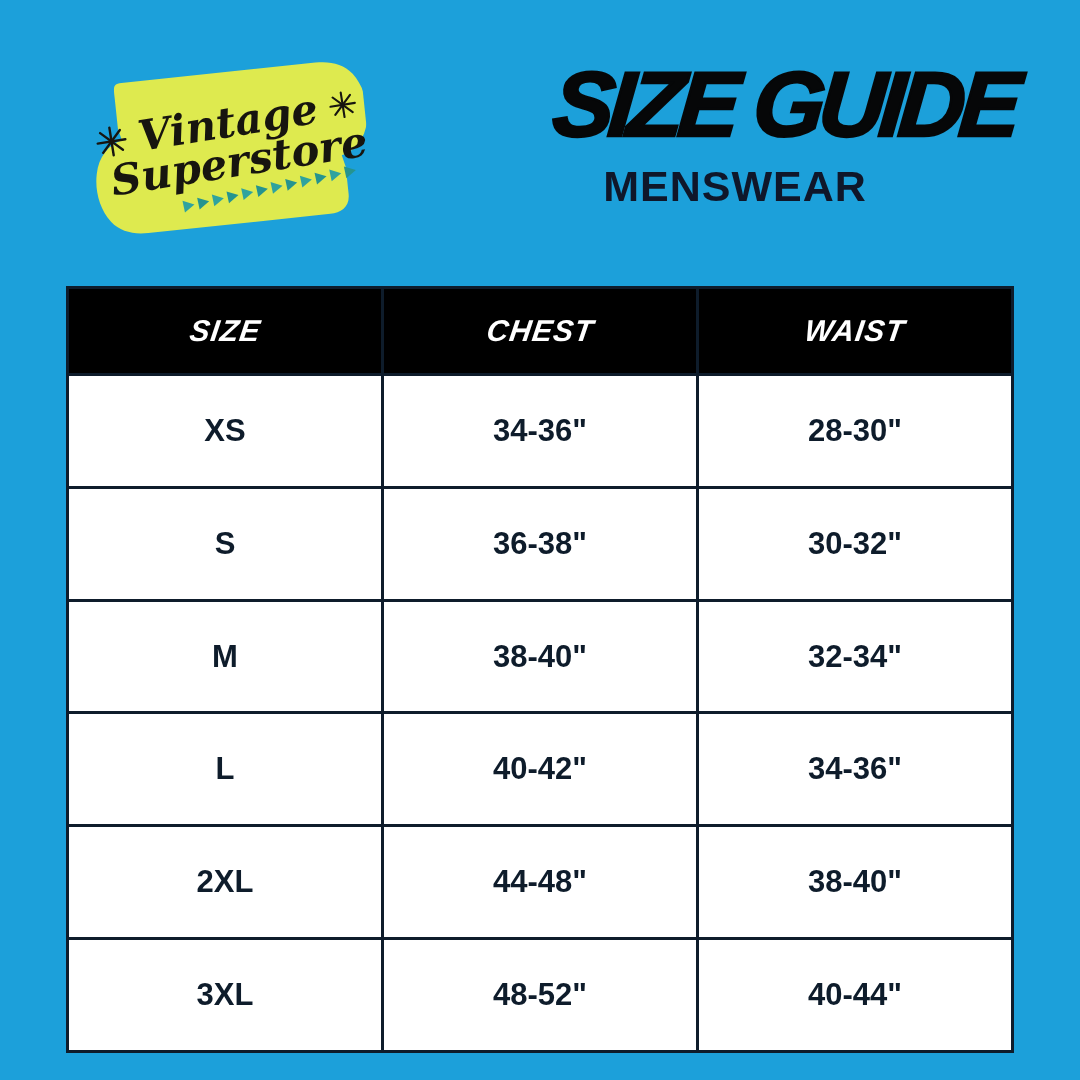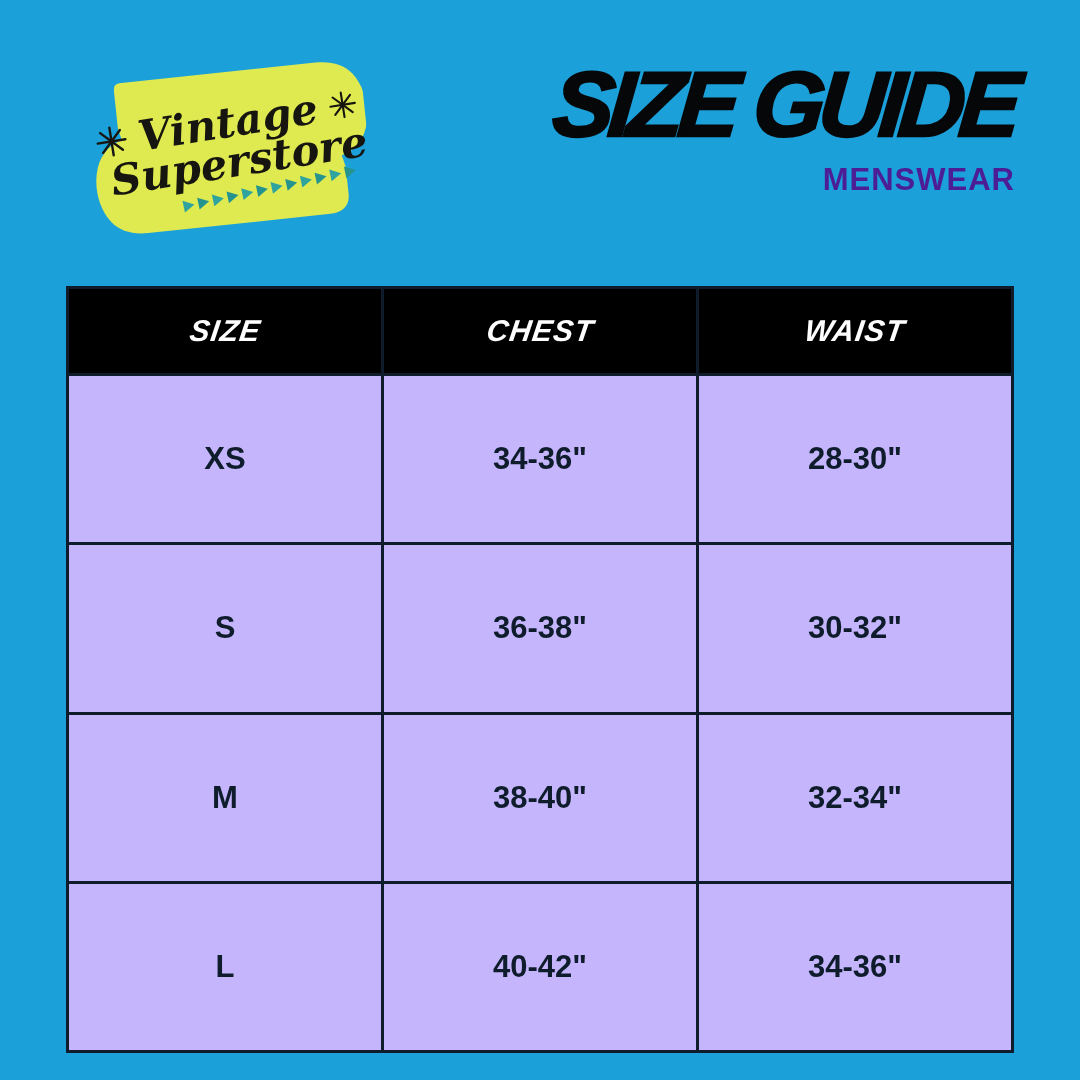--- a/index.html
+++ b/index.html
@@ -64,24 +64,25 @@
     font-size: 92px;
     letter-spacing: -6px;
     color: #060708;
     -webkit-text-stroke: 2.5px #060708;
     transform: skewX(-5deg);
     white-space: nowrap;
     line-height: 1.15;
   }
   .sub-title {
     margin-top: 4px;
-    font-size: 31px;
+    font-size: 43px;
     font-weight: bold;
     letter-spacing: 1px;
-    color: #4c1d95;
+    color: #0f172a;
+    text-align: center;
   }
 
   
   .table-wrap {
     position: absolute;
     left: 66px; top: 286px;
     width: 948px; height: 767px;
   }
   table {
     width: 100%; height: 100%;
@@ -94,21 +95,21 @@
     border: 3px solid #0E1C2B;
     color: #FFFFFF;
     font-size: 30px;
     font-weight: bold;
     font-style: italic;
     text-align: center;
     vertical-align: middle;
   }
   thead th span { display: inline-block; transform: skewX(-8deg); letter-spacing: 1px; }
   tbody td {
-    background: #c4b5fd;
+    background: #ffffff;
     border: 3px solid #0E1C2B;
     color: #0E1C2B;
     font-size: 31px;
     font-weight: bold;
     text-align: center;
     vertical-align: middle;
   }
 </style>
 </head>
 <body>
@@ -197,15 +198,25 @@
       <tr>
         <td>M</td>
         <td>38-40"</td>
         <td>32-34"</td>
       </tr>
       <tr>
         <td>L</td>
         <td>40-42"</td>
         <td>34-36"</td>
       </tr>
+      <tr>
+        <td>2XL</td>
+        <td>44-48"</td>
+        <td>38-40"</td>
+      </tr>
+      <tr>
+        <td>3XL</td>
+        <td>48-52"</td>
+        <td>40-44"</td>
+      </tr>
     </tbody>
   </table>
 </div>
 
 </body></html>

